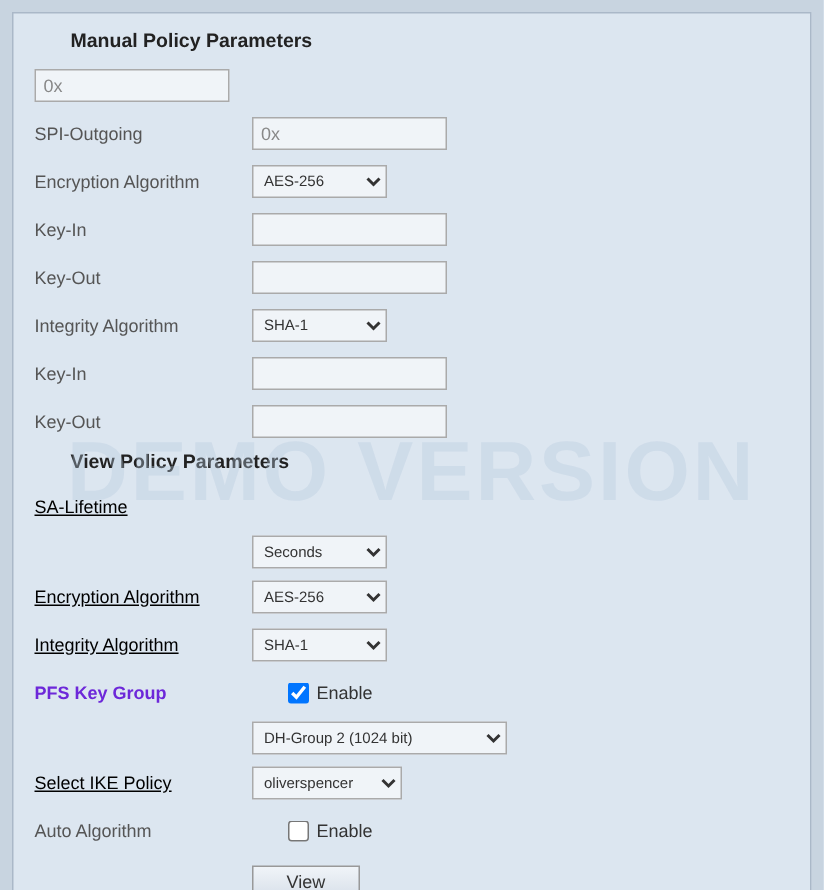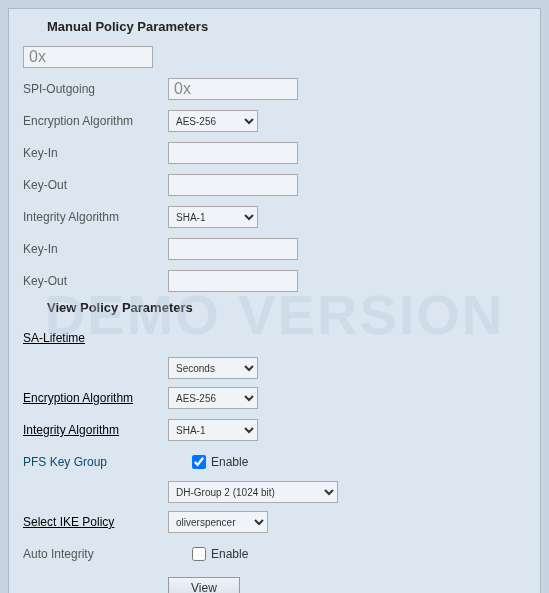--- a/index.html
+++ b/index.html
@@ -34,28 +34,28 @@
       width: 145px;
       color: #555;
       font-size: 12px;
       flex-shrink: 0;
     }
     .form-label.dark {
       color: #000000;
       text-decoration: underline;
     }
     .form-label.blue {
-      color: #0c4a6e;
-      font-weight: normal;
+      color: #6d28d9;
+      font-weight: bold;
     }
     input[type="text"] {
       border: 1px solid #aaa;
       background: #f0f4f8;
       padding: 2px 5px;
-      font-size: 16px;
+      font-size: 12px;
       height: 22px;
       color: #888;
       width: 130px;
     }
     input[type="text"].wide {
       width: 130px;
     }
     input[type="text"].value {
       color: #333;
     }
@@ -227,21 +227,21 @@
     </div>
 
     <div class="form-row">
       <span class="form-label dark">Select IKE Policy</span>
       <select class="medium">
         <option>oliverspencer</option>
       </select>
     </div>
 
     <div class="form-row">
-      <span class="form-label">Auto Integrity</span>
+      <span class="form-label">Auto Algorithm</span>
       <div class="checkbox-row">
         <input type="checkbox" style="">
         <span class="enable-label">Enable</span>
       </div>
     </div>
 
     <div class="sub-row" style="padding-left: 145px; margin-top: 4px;">
       <button class="view-btn">View</button>
     </div>
   </div>

